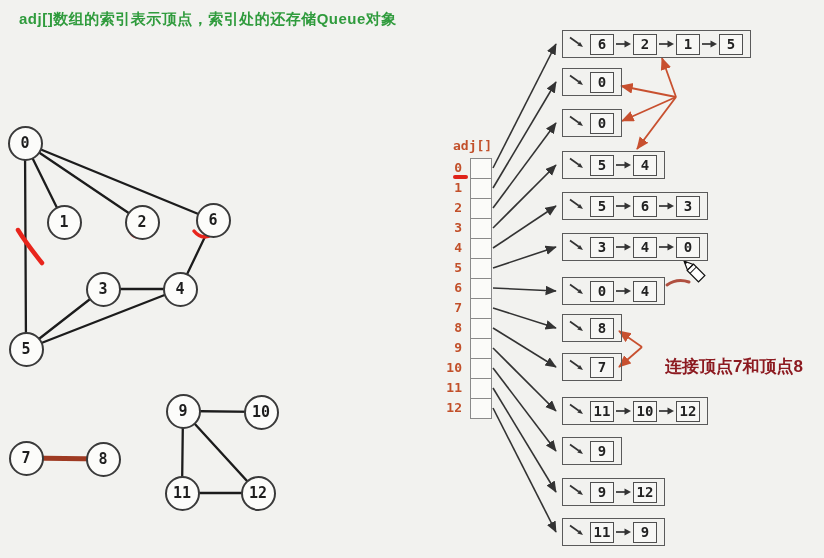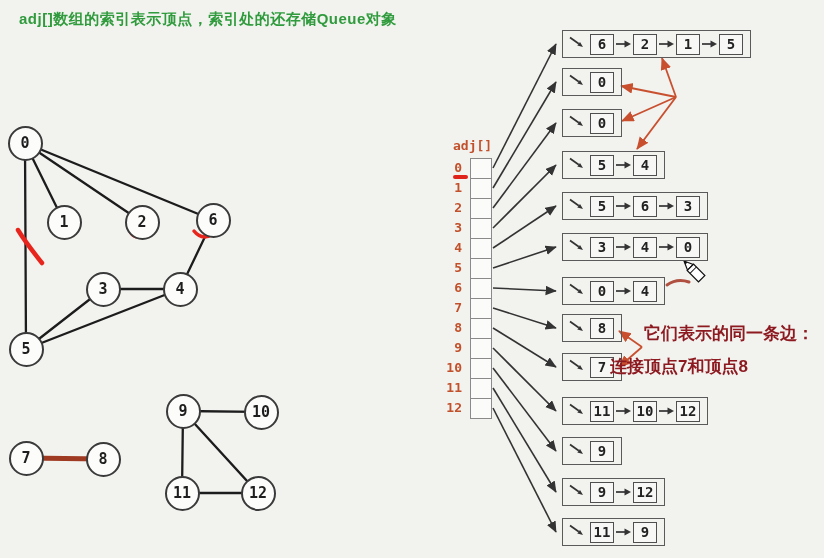--- a/index.html
+++ b/index.html
@@ -52,21 +52,21 @@
   .qhead{flex:none; margin-right:2px;}
   .qarr{flex:none;}
   .queue-note{
     position:absolute; left:678px; top:82px;
     font-weight:bold; font-size:20px; color:#8c1a20; white-space:nowrap;
   }
   .edge-note{
     position:absolute; font-weight:bold; font-size:17px; color:#8c1a20; white-space:nowrap;
   }
   .edge-note.l1{left:644px; top:322px;}
-  .edge-note.l2{left:610px; top:355px;}
+  .edge-note.l2{left:665px; top:355px;}
 </style>
 </head>
 <body>
 
 <div class="stage">
   <svg class="scene" id="scene-svg" width="824" height="558" viewBox="0 0 824 558">
     <defs>
       <marker id="m-black" markerWidth="8" markerHeight="8" refX="6.5" refY="3" orient="auto">
         <path d="M0,0 L7,3 L0,6 Z" fill="#333"></path>
       </marker>
@@ -331,15 +331,14 @@
           </svg></span>
         <div class="qnode">11</div>
         <span class="qarr"><svg width="15" height="10" viewBox="0 0 15 10">
             <line x1="0" y1="5" x2="9" y2="5" stroke="#333" stroke-width="1.7"></line>
             <polygon points="15,5 8.5,1.6 8.5,8.4" fill="#333"></polygon>
           </svg></span>
         <div class="qnode">9</div>
       </div>
     </div>
 
-  <div class="edge-note l1">它们表示的同一条边：</div>
   <div class="edge-note l2">连接顶点7和顶点8</div>
 </div>
 
 </body></html>

